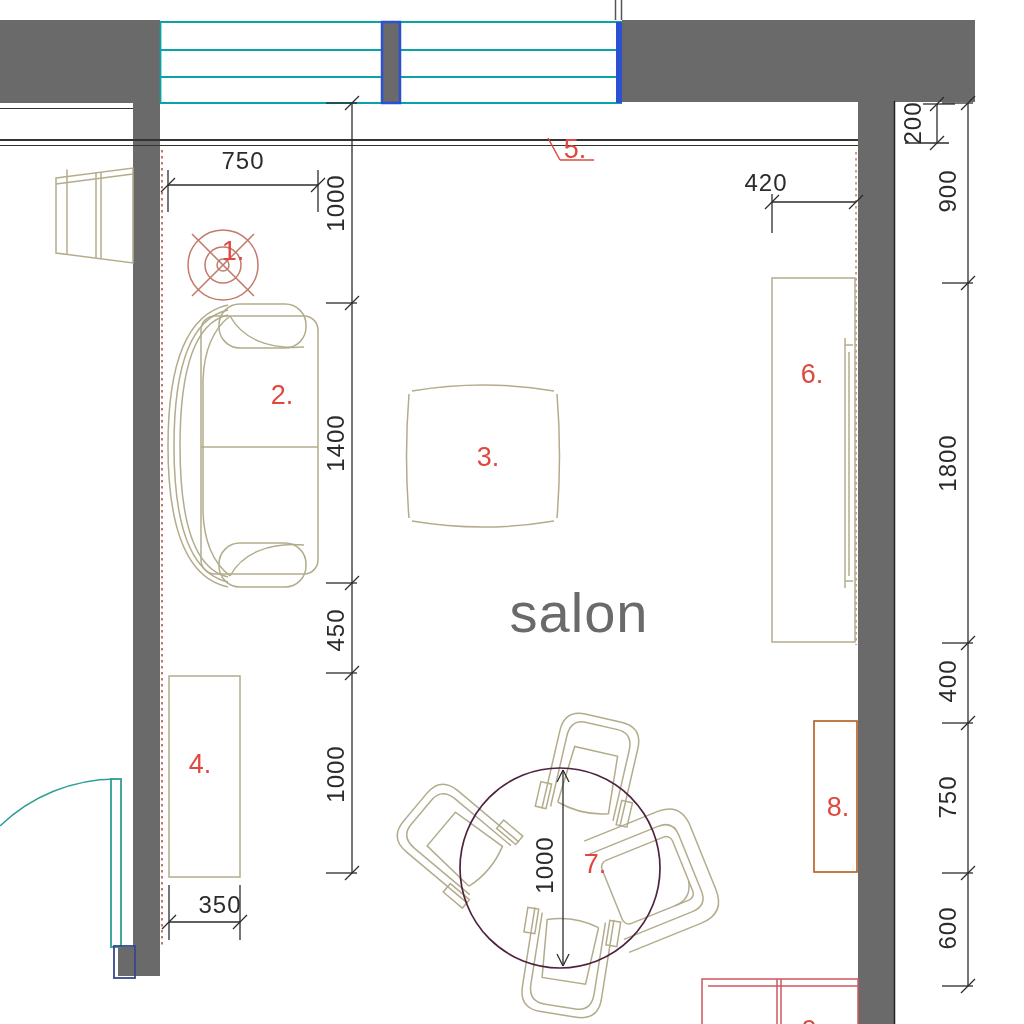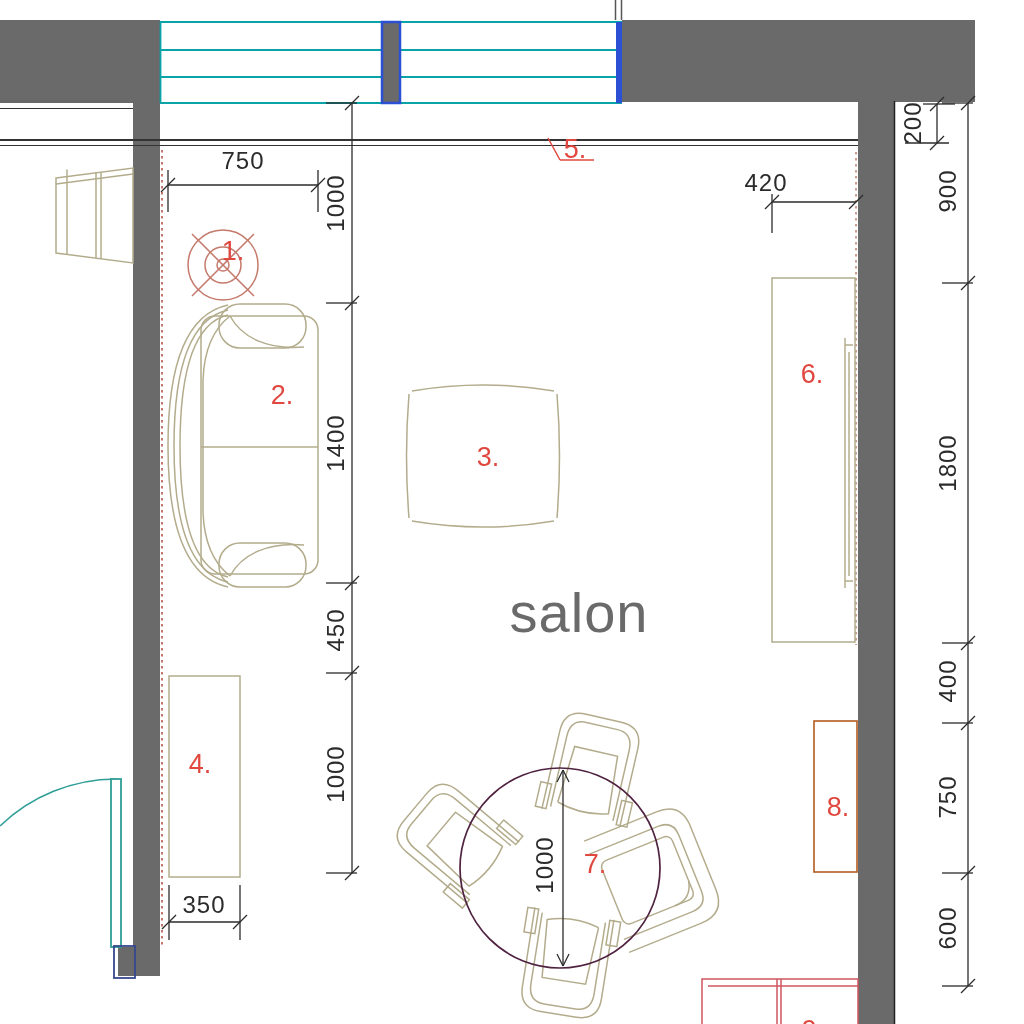--- a/index.html
+++ b/index.html
@@ -218,21 +218,21 @@
   </g>
 </svg>
 
 <div class="txt room" style="left:570px;top:613px;margin-left:9px;">salon</div>
 
 <div class="txt dim" style="left:243px;top:161px;">750</div>
 <div class="txt dim dimv" style="left:336px;top:203px;">1000</div>
 <div class="txt dim dimv" style="left:336px;top:443px;">1400</div>
 <div class="txt dim dimv" style="left:336px;top:630px;">450</div>
 <div class="txt dim dimv" style="left:336px;top:774px;">1000</div>
-<div class="txt dim" style="left:204px;top:905px;">350</div>
+<div class="txt dim" style="left:220px;top:905px;">350</div>
 <div class="txt dim" style="left:766px;top:183px;">420</div>
 <div class="txt dim dimv" style="left:913px;top:123px;">200</div>
 <div class="txt dim dimv" style="left:948px;top:191px;">900</div>
 <div class="txt dim dimv" style="left:948px;top:463px;">1800</div>
 <div class="txt dim dimv" style="left:948px;top:681px;">400</div>
 <div class="txt dim dimv" style="left:948px;top:797px;">750</div>
 <div class="txt dim dimv" style="left:948px;top:928px;">600</div>
 <div class="txt dim dimv" style="left:545px;top:865px;">1000</div>
 
 <div class="txt flabel" style="left:233px;top:251px;">1.</div>

